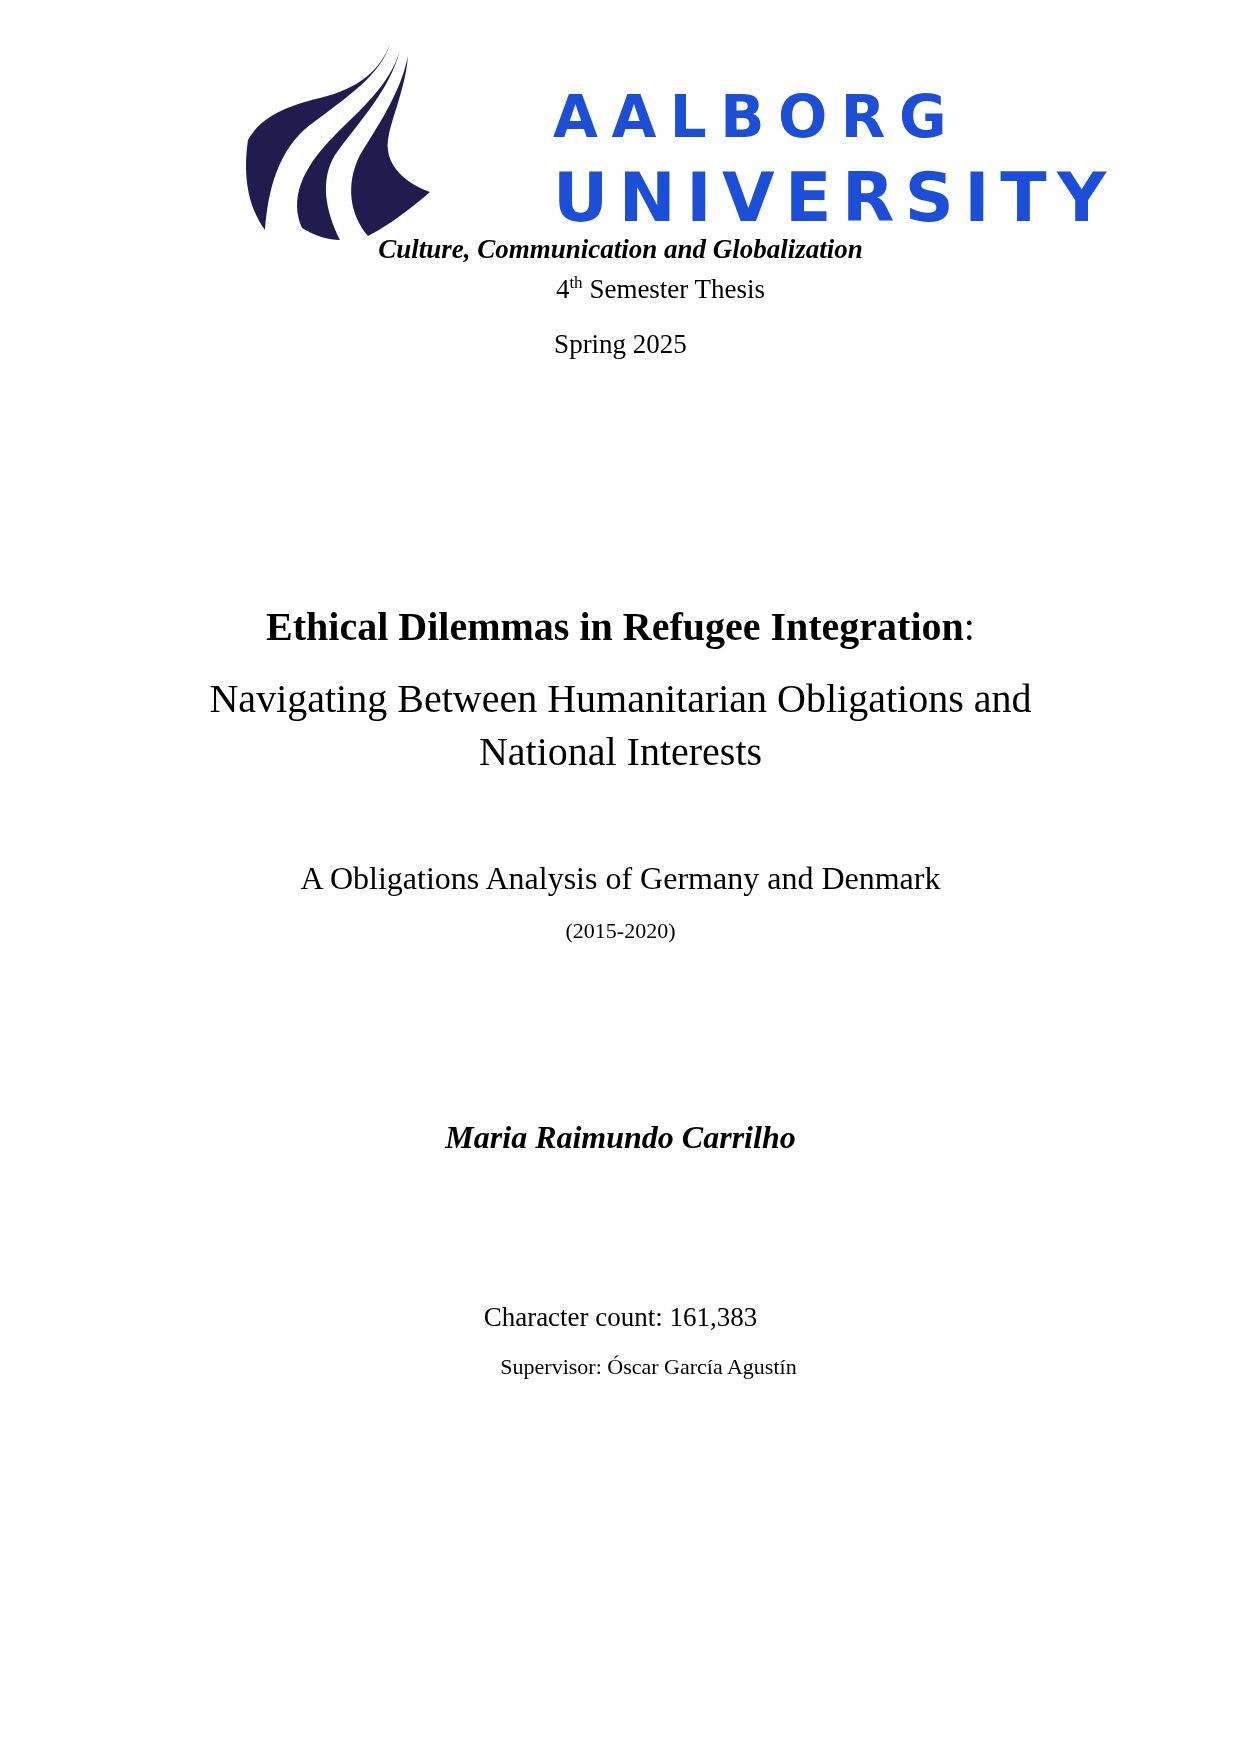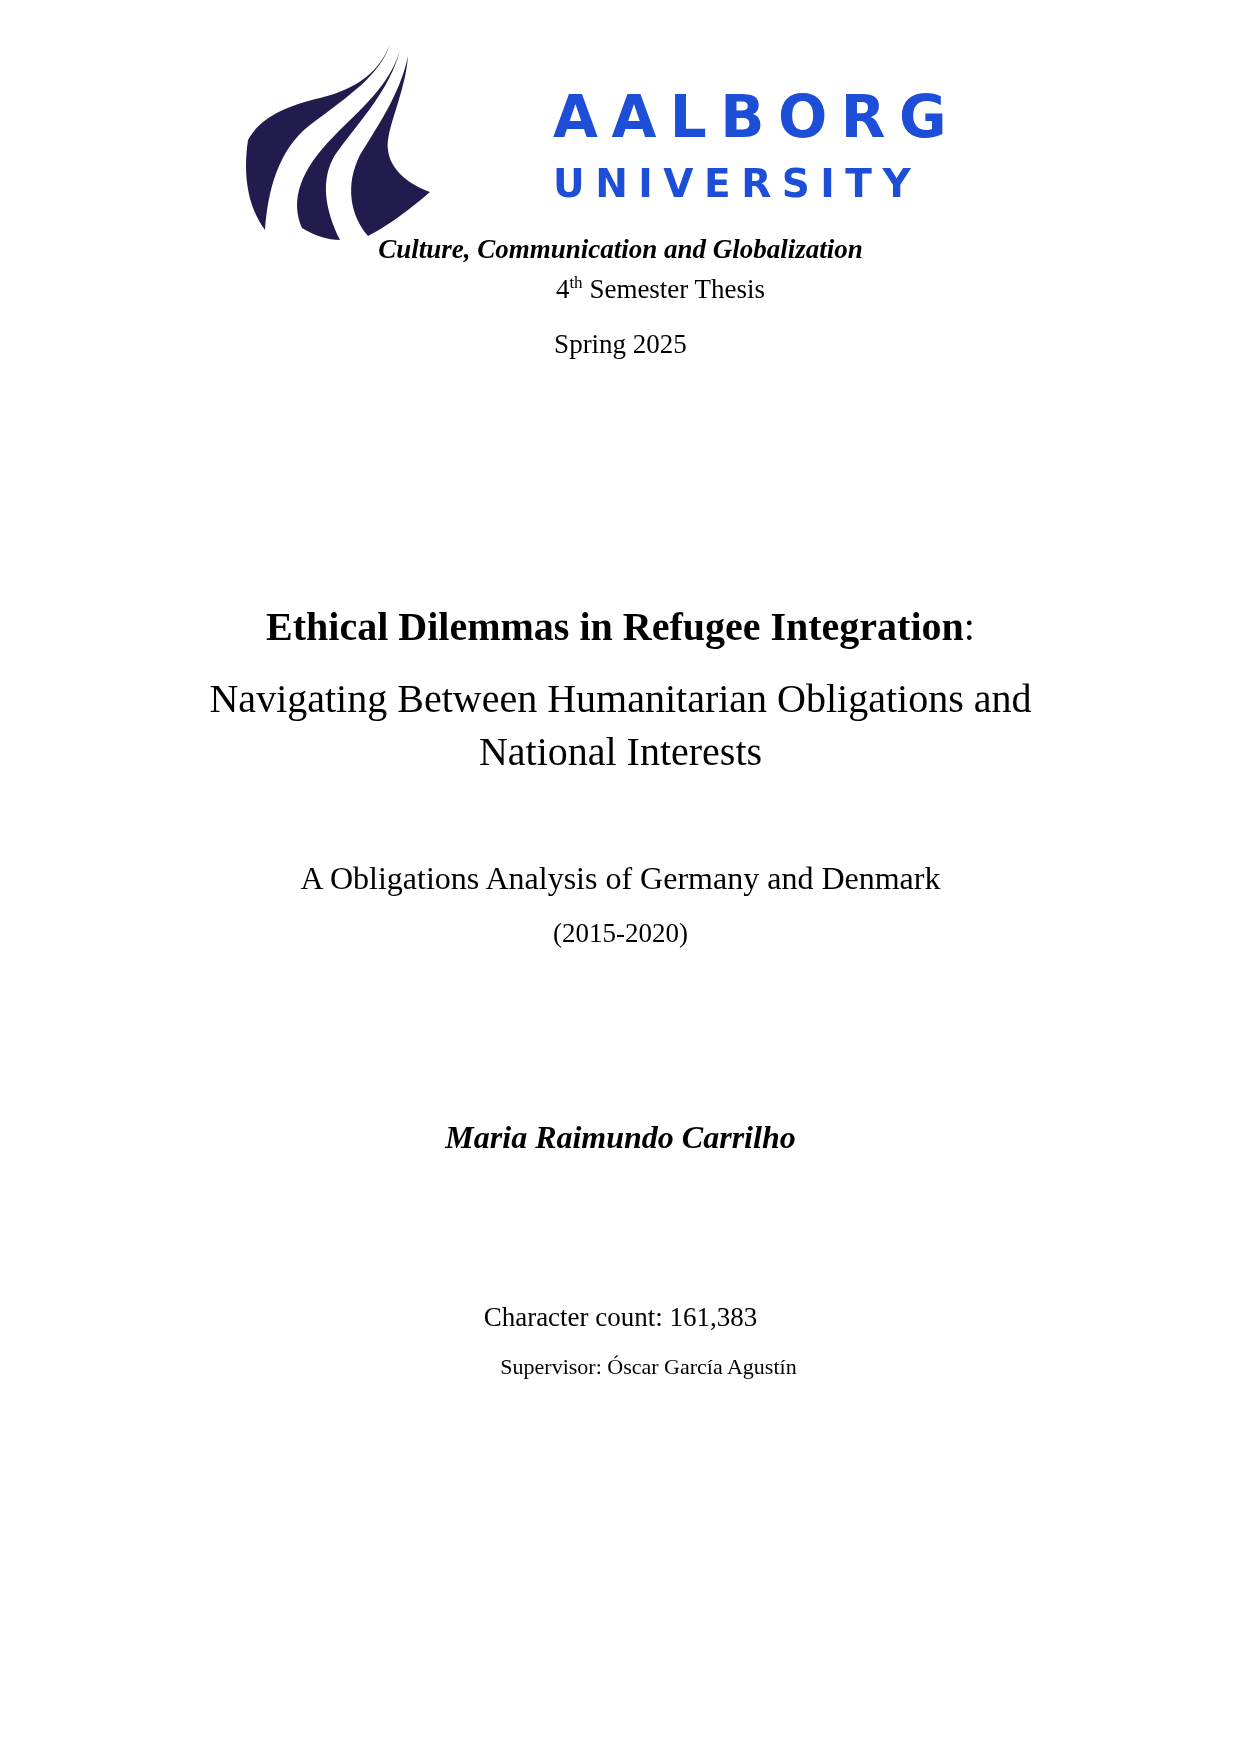--- a/index.html
+++ b/index.html
@@ -4,31 +4,31 @@
 <style>
   html, body { margin: 0; padding: 0; background: #ffffff; }
   body { width: 1241px; height: 1754px; position: relative; overflow: hidden;
          font-family: "Liberation Serif", "DejaVu Serif", serif; color: #000; }
   .page { position: absolute; left: 0; top: 0; width: 1241px; height: 1754px; background: #fff; }
   .logo-mark { position: absolute; left: 240px; top: 40px; width: 195px; height: 200px; }
   .logo-text { position: absolute; left: 553px; top: 62px; font-family: "DejaVu Sans", "Liberation Sans", sans-serif;
                font-weight: bold; color: #1d4ed8; margin-top: 26px; }
   .logo-line { display: block; white-space: nowrap; line-height: 1; }
   .logo-line.l1 { font-size: 58px; letter-spacing: 13.5px; height: 60px; }
-  .logo-line.l2 { font-size: 39px; letter-spacing: 10.5px; margin-top: 16px; }
+  .logo-line.l2 { font-size: 68px; letter-spacing: 10.5px; margin-top: 16px; }
   .center { position: absolute; left: 0; width: 1241px; text-align: center; white-space: nowrap; }
   .program { top: 234px; font-size: 27px; font-style: italic; font-weight: bold; }
   .semester { top: 274px; font-size: 27px; margin-left: 40px; }
   .semester sup { font-size: 17px; vertical-align: 0; position: relative; top: -10px; }
   .season { top: 322px; font-size: 27px; margin-top: 7px; }
   .title-main { top: 603px; font-size: 40px; font-weight: bold; }
   .title-main .colon { font-weight: normal; }
   .subtitle { top: 672px; font-size: 40px; line-height: 53px; }
   .comparative { top: 860px; font-size: 32px; }
-  .years { top: 918px; font-size: 27px; }
+  .years { top: 918px; font-size: 22px; }
   .author { top: 1107px; font-size: 32px; font-style: italic; font-weight: bold; margin-top: 12px; }
   .charcount { top: 1302px; font-size: 27px; }
   .supervisor { top: 1354px; font-size: 22px; padding-left: 28px; }
   .date { top: 1476px; font-size: 33px; }
 </style>
 </head>
 <body>
 
 <div class="page">
 

